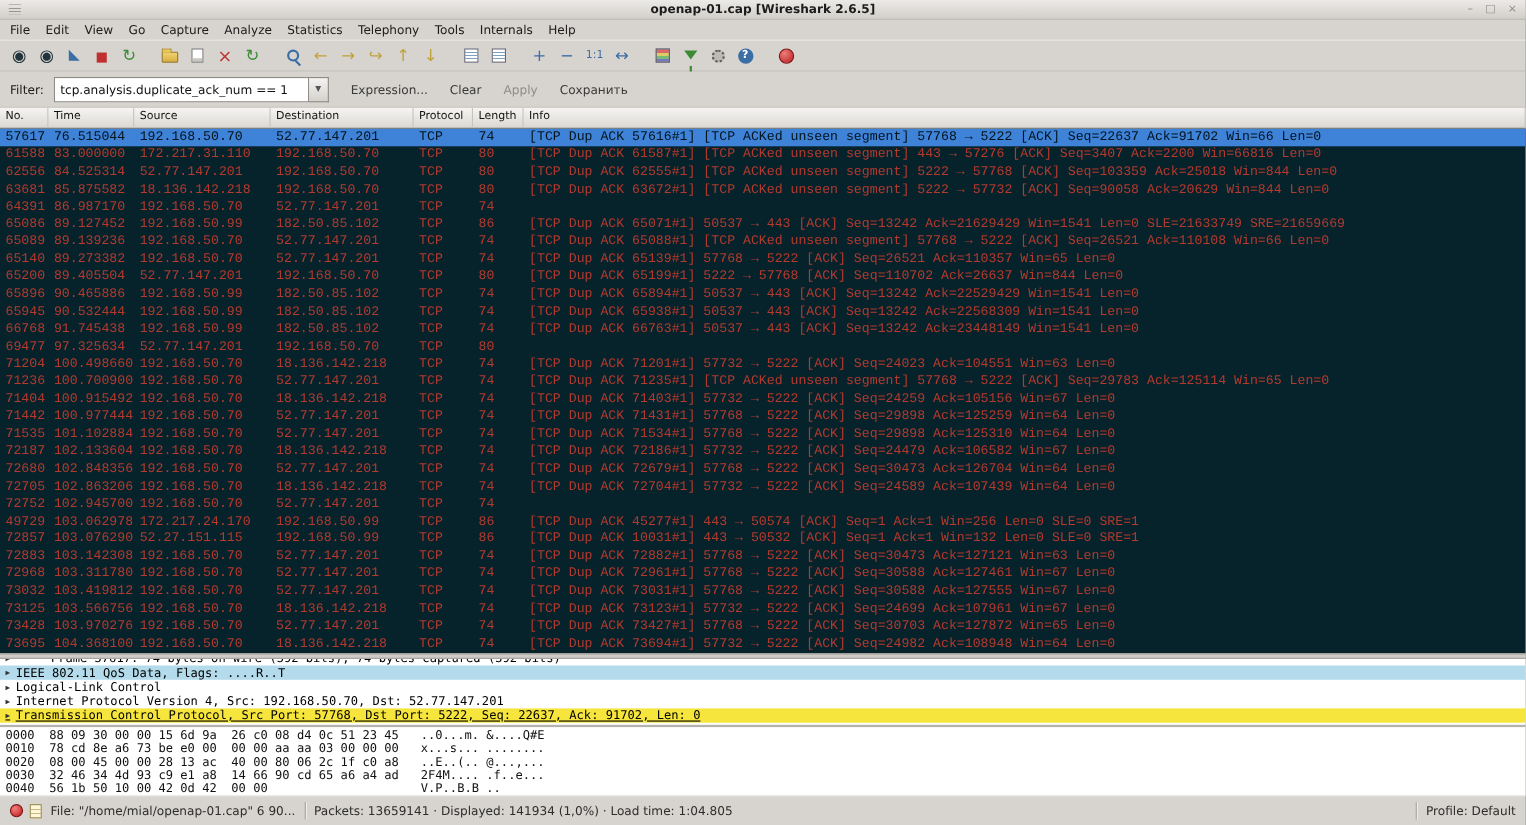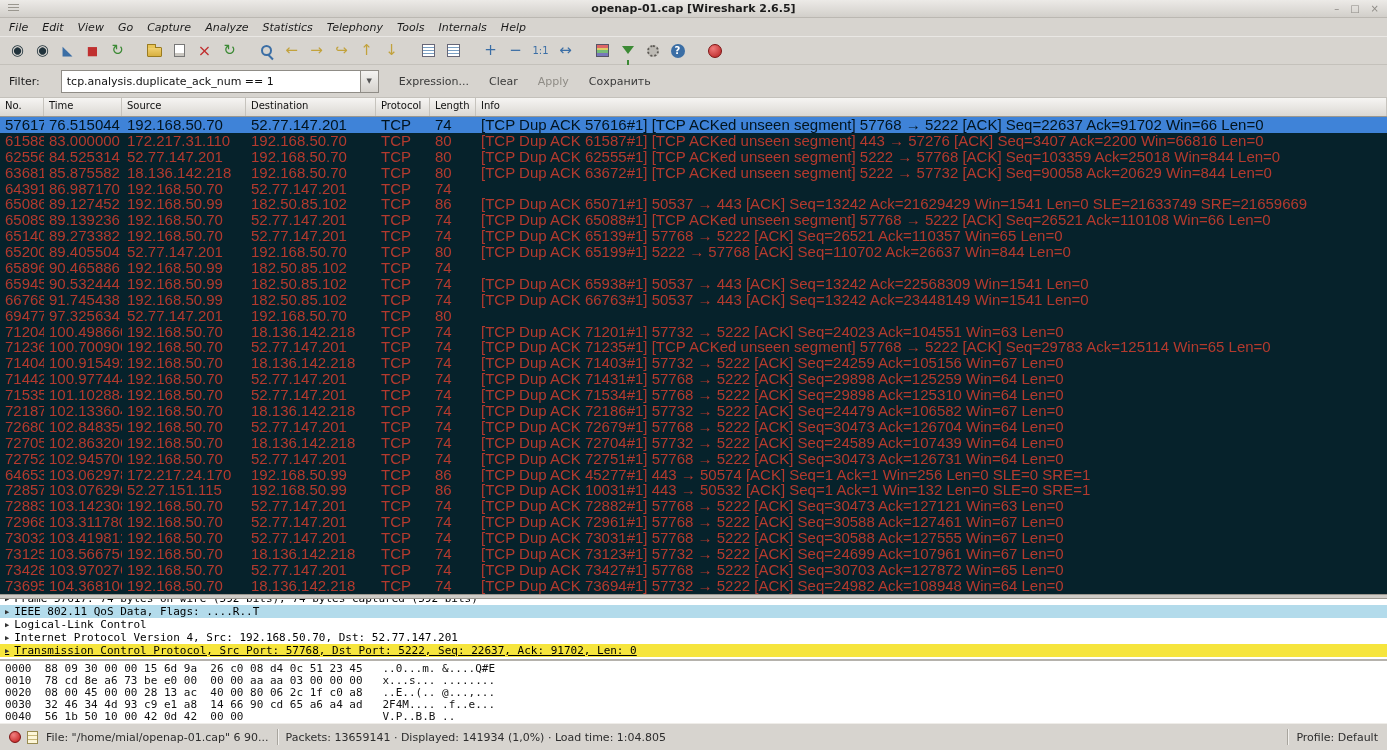--- a/index.html
+++ b/index.html
@@ -11,21 +11,21 @@
   .titlebar { flex:0 0 18px; background:linear-gradient(#eceae7,#d2cfca); position:relative;
     display:flex; align-items:center; padding:0 8px; border-bottom:1px solid #bbb8b2;text-align:center; }
   .i-grip { width:11px; height:9px; background:repeating-linear-gradient(180deg,#9a978f 0 1px,transparent 1px 3px); }
   .title-text { position:absolute; left:50%; transform:translateX(-50%); font-size:11px; font-weight:bold;
     color:#1b1b1b; white-space:nowrap; }
   .win-controls { margin-left:auto; display:flex; gap:11px; }
   .wbtn { color:#8e8b86; font-size:10px; line-height:10px; }
 
   
   .menubar { flex:0 0 18px; display:flex; align-items:center; font-size:11px; color:#1b1b1b; padding:0 2px; }
-  .menu-item { padding:1px 7px; white-space:nowrap;font-style:italic; }
+  .menu-item { padding:1px 7px; white-space:nowrap; }
 
   
   .toolbar { flex:0 0 29px; display:flex; align-items:center; padding:0 5px;
     border-top:1px solid #e9e7e4; border-bottom:1px solid #c4c1bb; }
   .tgroup { display:flex; align-items:center; margin-right:12px; }
   .tbtn { width:25px; height:25px; display:flex; align-items:center; justify-content:center; border-radius:2px; }
   .glyph { line-height:1; }
   .i-mag { position:relative; width:11px; height:11px; border:2px solid #3b6ea5; border-radius:50%; }
   .i-mag::after { content:""; position:absolute; right:-4px; bottom:-4px; width:7px; height:2px;
     background:#3b6ea5; transform:rotate(45deg); }
@@ -44,52 +44,52 @@
   .i-prefs { width:12px; height:12px; border-radius:50%; border:2px dotted #5e5b56; background:#bdbab4; }
   .i-help { width:14px; height:14px; border-radius:50%; background:#3b6ea5; color:#fff; font-size:10px;
     font-weight:bold; display:flex; align-items:center; justify-content:center; }
   .i-about { width:14px; height:14px; border-radius:50%;
     background:radial-gradient(circle at 35% 30%, #f07a7a, #b41f1f); border:1px solid #7d1212; }
 
   
   .filterbar { flex:0 0 33px; display:flex; align-items:center; padding:0 9px; font-size:11px;
     border-bottom:1px solid #c4c1bb; }
   .filter-label { margin-right:9px; color:#1b1b1b; }
-  .filter-input { width:300px; height:23px; border:1px solid #8f8c86; background:#fff; color:#111;
-    font:11px "DejaVu Sans","Liberation Sans",sans-serif; padding:0 5px;margin-left:12px; }
+  .filter-input { width:232px; height:23px; border:1px solid #8f8c86; background:#fff; color:#111;
+    font:11px "DejaVu Sans","Liberation Sans",sans-serif; padding:0 5px; }
   .combo-btn { width:18px; height:23px; border:1px solid #8f8c86; border-left:0;
     background:linear-gradient(#f4f3f1,#d5d2cd); display:flex; align-items:center; justify-content:center; }
   .combo-btn::after { content:"▼"; font-size:7px; color:#555; }
   .fbtn { margin-left:20px; color:#3a3a3a; white-space:nowrap; }
   .fbtn.dim { color:#8f8c86; }
 
   
   .header-row { flex:0 0 19px; display:flex; background:linear-gradient(#f6f5f3,#dbd8d3);
     border-bottom:1px solid #9a978f; font-size:10px; color:#111; }
   .hcell { padding:2px 5px; border-right:1px solid #c6c3bd; white-space:nowrap; overflow:hidden; }
   .w-no{width:44px} .w-time{width:78px} .w-src{width:124px} .w-dst{width:130px}
   .w-proto{width:54px} .w-len{width:46px} .w-info{flex:1}
 
   
   .plist { flex:1; background:var(--bad-tcp-bg,#06222b); overflow:hidden;
-    font-family:Liberation Sans, sans-serif; font-size:15px; }
+    font-family:Liberation Mono, monospace; font-size:12px; }
   .prow { display:flex; height:15.9px; line-height:15.9px; color:var(--bad-tcp-fg,#b43a2e); white-space:nowrap; }
   .prow.sel { background:var(--selected-row-bg,#3f83d8); color:var(--selected-row-fg,#02131d); }
   .pcell { padding:0 5px; overflow:hidden; }
   .tr { text-align:left; }
 
   .splitter { flex:0 0 5px; background:#cfccc7; border-top:1px solid #9a978f; border-bottom:1px solid #9a978f; }
 
   
   .details { flex:0 0 60px; background:#fff; overflow:hidden; color:#000;
     font-family:"DejaVu Sans Mono","Liberation Mono",monospace; font-size:11px; }
   .drow { display:flex; align-items:center; height:13px; line-height:13px; white-space:nowrap; padding-left:2px; }
   .tri { margin:0 5px 0 3px; }
   .tri::before { content:"▶"; font-size:7px; color:#333; }
-  .drow.clipped { margin-top:-7px; }
+  .drow.clipped { margin-top:-7px;gap:32px; }
   .drow.hblue { background:var(--detail-blue,#b3dbeb); }
   .drow.hyellow { background:var(--detail-yellow,#f6e53d);text-decoration:underline; }
 
   
   .hexpane { flex:0 0 64px; background:#fff; border-top:2px solid #b5b2ac; padding:2px 5px; overflow:hidden;
     font-family:"DejaVu Sans Mono","Liberation Mono",monospace; font-size:11px; color:#111; }
   .hexline { height:12px; line-height:12px; white-space:pre; }
 
   
   .statusbar { flex:0 0 27px; display:flex; align-items:center; gap:8px; padding:0 9px;
@@ -327,20 +327,21 @@
         <div class="pcell w-len tr">80</div>
         <div class="pcell w-info">[TCP Dup ACK 65199#1] 5222 → 57768 [ACK] Seq=110702 Ack=26637 Win=844 Len=0</div>
       </div>
       <div class="prow">
         <div class="pcell w-no">65896</div>
         <div class="pcell w-time">90.465886</div>
         <div class="pcell w-src">192.168.50.99</div>
         <div class="pcell w-dst">182.50.85.102</div>
         <div class="pcell w-proto">TCP</div>
         <div class="pcell w-len tr">74</div>
+        <div class="pcell w-info">[TCP Dup ACK 65894#1] 50537 → 443 [ACK] Seq=13242 Ack=22529429 Win=1541 Len=0</div>
       </div>
       <div class="prow">
         <div class="pcell w-no">65945</div>
         <div class="pcell w-time">90.532444</div>
         <div class="pcell w-src">192.168.50.99</div>
         <div class="pcell w-dst">182.50.85.102</div>
         <div class="pcell w-proto">TCP</div>
         <div class="pcell w-len tr">74</div>
         <div class="pcell w-info">[TCP Dup ACK 65938#1] 50537 → 443 [ACK] Seq=13242 Ack=22568309 Win=1541 Len=0</div>
       </div>
@@ -433,24 +434,23 @@
         <div class="pcell w-len tr">74</div>
         <div class="pcell w-info">[TCP Dup ACK 72704#1] 57732 → 5222 [ACK] Seq=24589 Ack=107439 Win=64 Len=0</div>
       </div>
       <div class="prow">
         <div class="pcell w-no">72752</div>
         <div class="pcell w-time">102.945700</div>
         <div class="pcell w-src">192.168.50.70</div>
         <div class="pcell w-dst">52.77.147.201</div>
         <div class="pcell w-proto">TCP</div>
         <div class="pcell w-len tr">74</div>
-        <div class="pcell w-info">[TCP Dup ACK 72751#1] 57768 → 5222 [ACK] Seq=30473 Ack=126731 Win=64 Len=0</div>
-      </div>
-      <div class="prow">
-        <div class="pcell w-no">64653</div>
+      </div>
+      <div class="prow">
+        <div class="pcell w-no">49729</div>
         <div class="pcell w-time">103.062978</div>
         <div class="pcell w-src">172.217.24.170</div>
         <div class="pcell w-dst">192.168.50.99</div>
         <div class="pcell w-proto">TCP</div>
         <div class="pcell w-len tr">86</div>
         <div class="pcell w-info">[TCP Dup ACK 45277#1] 443 → 50574 [ACK] Seq=1 Ack=1 Win=256 Len=0 SLE=0 SRE=1</div>
       </div>
       <div class="prow">
         <div class="pcell w-no">72857</div>
         <div class="pcell w-time">103.076290</div>

